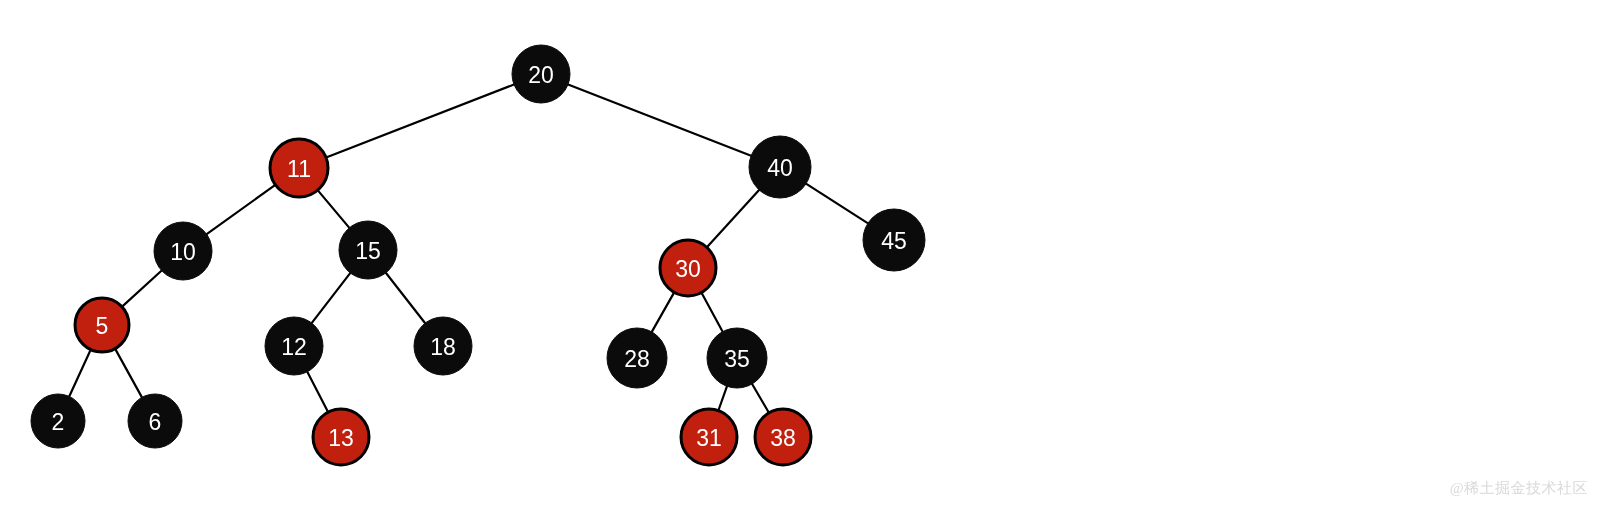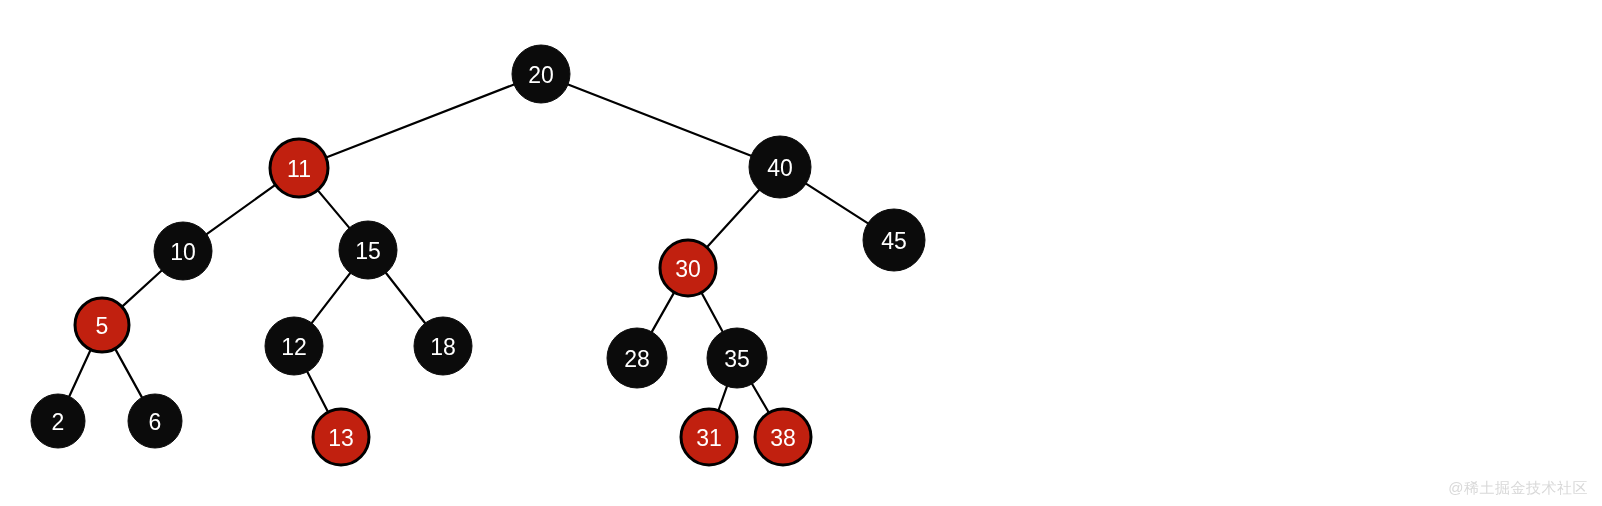--- a/index.html
+++ b/index.html
@@ -44,21 +44,21 @@
     font-size: 23px;
     text-anchor: middle;
     dominant-baseline: central;
     pointer-events: none;
   }
   .watermark {
     position: absolute;
     right: 14px;
     bottom: 8px;
     color: #d9d9d9;
-    font-family: Liberation Sans, sans-serif;
+    font-family: Liberation Serif, serif;
     font-size: 15px;
     letter-spacing: 0.5px;
     white-space: nowrap;
     user-select: none;
   }
 </style>
 </head>
 <body>
 
 <svg id="tree-canvas" viewBox="0 0 1602 506">

